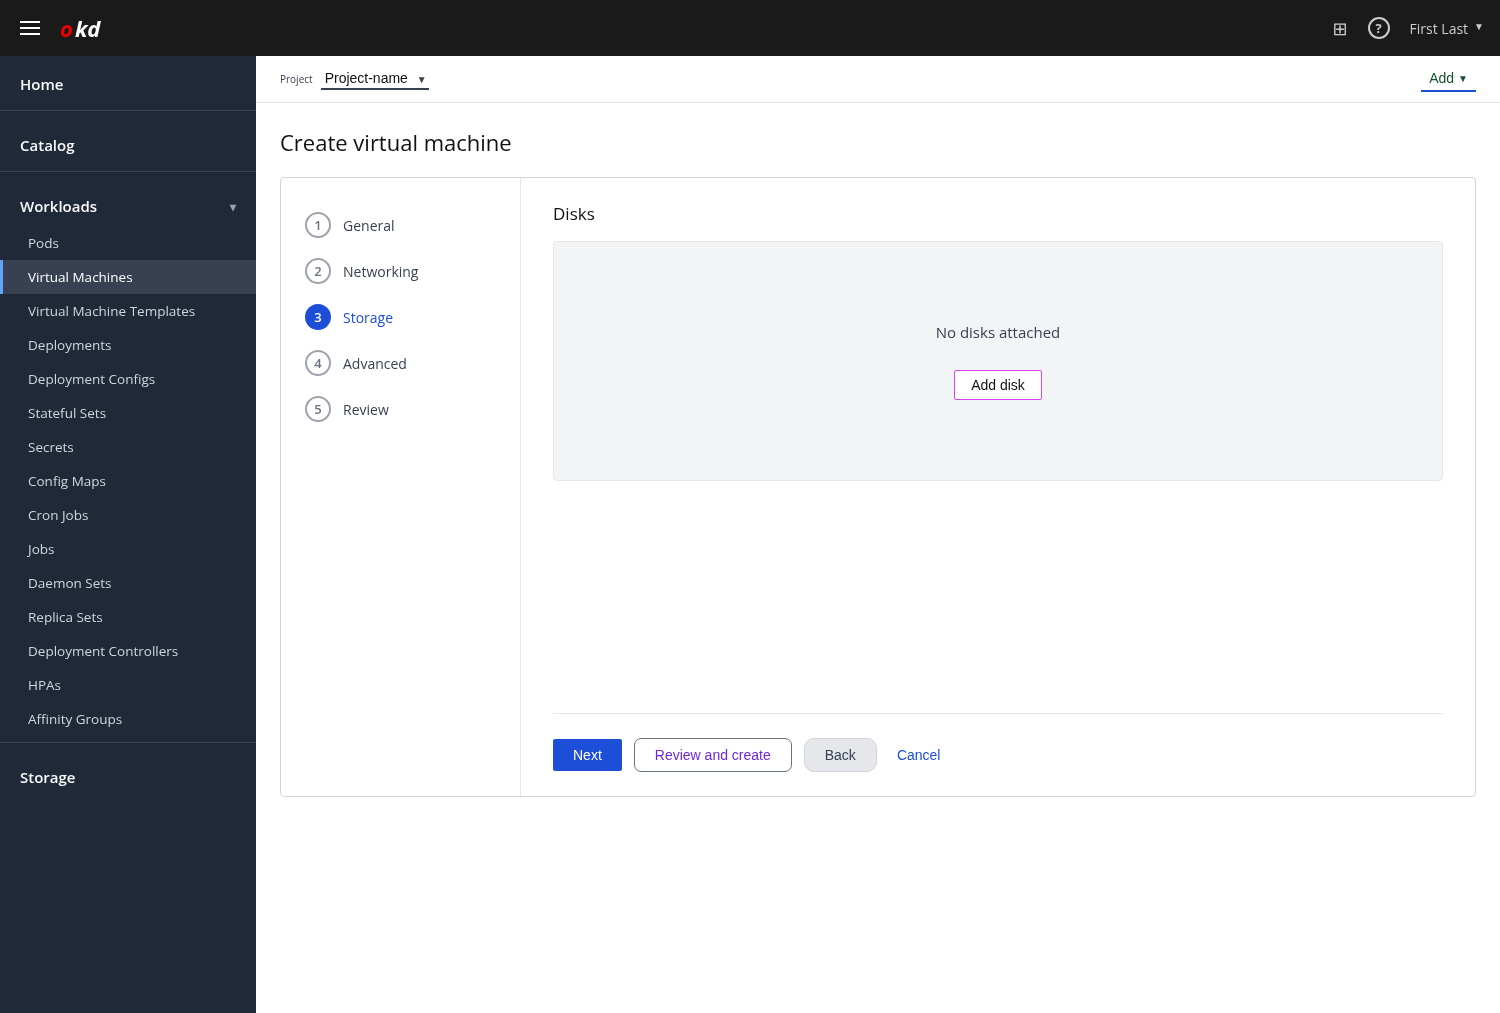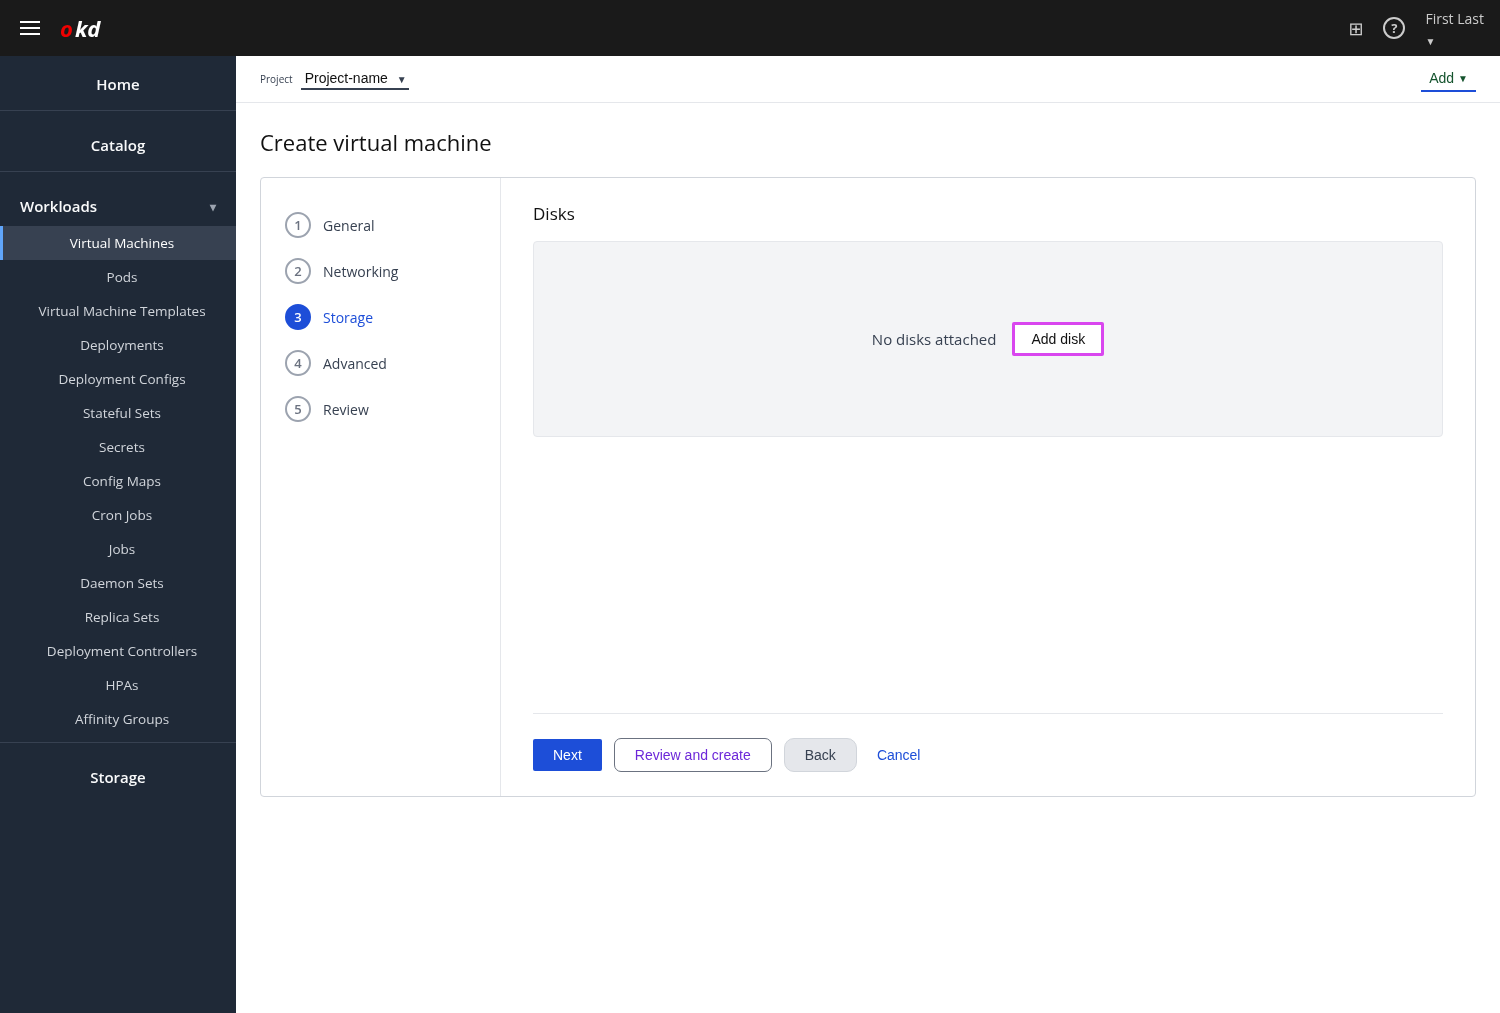--- a/index.html
+++ b/index.html
@@ -20,36 +20,35 @@
     .topbar-hamburger {
       display: flex; flex-direction: column; gap: 4px; cursor: pointer; padding: 4px;
     }
     .topbar-hamburger span { display: block; width: 20px; height: 2px; background: #fff; }
     .topbar-logo { display: flex; align-items: center; gap: 2px; font-size: 22px; font-weight: bold; }
     .logo-o { color: #e00; font-style: italic; }
     .logo-kd { color: #fff; font-style: italic; }
     .topbar-right { margin-left: auto; display: flex; align-items: center; gap: 20px; }
     .topbar-grid-icon { color: #ccc; font-size: 18px; cursor: pointer; }
     .topbar-help-icon { width: 22px; height: 22px; border-radius: 50%; border: 2px solid #ccc; display: flex; align-items: center; justify-content: center; color: #ccc; font-size: 13px; font-weight: bold; cursor: pointer; }
-    .topbar-user { color: #ccc; display: flex; align-items: flex-start; gap: 6px; cursor: pointer; flex-direction: column; }
+    .topbar-user { color: #ccc; display: flex; align-items: flex-start; gap: 6px; cursor: pointer; }
     .topbar-user-caret { font-size: 10px; color: #ccc; }
 
     
     .layout { display: flex; flex: 1; overflow: hidden; }
 
     
     .sidebar {
-      width: 236px;
+      width: 256px;
       background: #1f2937;
       color: #d1d5db;
       display: flex;
       flex-direction: column;
       overflow-y: auto;
       flex-shrink: 0;
-      text-align: center;
     }
     .sidebar-section-header {
       padding: 18px 20px 10px 20px;
       font-size: 15px;
       font-weight: 600;
       color: #f9fafb;
       cursor: pointer;
     }
     .sidebar-section-header.has-caret { display: flex; align-items: center; justify-content: space-between; }
     .sidebar-caret { font-size: 12px; color: #9ca3af; }
@@ -154,29 +153,28 @@
       flex-direction: column;
     }
     .section-title { font-size: 17px; font-weight: 500; color: #111; margin-bottom: 16px; }
 
     
     .disks-empty {
       background: #f3f4f6;
       border: 1px solid #e5e7eb;
       border-radius: 4px;
       display: flex;
-      flex-direction: row;
-      align-items: center;
-      justify-content: center;
+      flex-direction: column;
+      align-items: center;
       padding: 80px 20px;
-      gap: 16px;
+      gap: 28px;
     }
     .disks-empty-text { color: #374151; font-size: 15px; }
     .add-disk-btn {
-      border: 3px solid #d946ef;
+      border: 1px solid #d946ef;
       background: #fff;
       color: #111;
       padding: 6px 16px;
       font-size: 14px;
       cursor: pointer;
       border-radius: 2px;
     }
 
     
     .wizard-footer {
@@ -254,22 +252,22 @@
 
   <nav class="sidebar">
     <div class="sidebar-section-header">Home</div>
     <hr class="sidebar-divider">
     <div class="sidebar-section-header">Catalog</div>
     <hr class="sidebar-divider">
     <div class="sidebar-section-header has-caret">
       <span>Workloads</span>
       <span class="sidebar-caret">▾</span>
     </div>
+    <div class="sidebar-item">Pods</div>
     <div class="sidebar-item active">Virtual Machines</div>
-    <div class="sidebar-item">Pods</div>
     <div class="sidebar-item">Virtual Machine Templates</div>
     <div class="sidebar-item">Deployments</div>
     <div class="sidebar-item">Deployment Configs</div>
     <div class="sidebar-item">Stateful Sets</div>
     <div class="sidebar-item">Secrets</div>
     <div class="sidebar-item">Config Maps</div>
     <div class="sidebar-item">Cron Jobs</div>
     <div class="sidebar-item">Jobs</div>
     <div class="sidebar-item">Daemon Sets</div>
     <div class="sidebar-item">Replica Sets</div>

